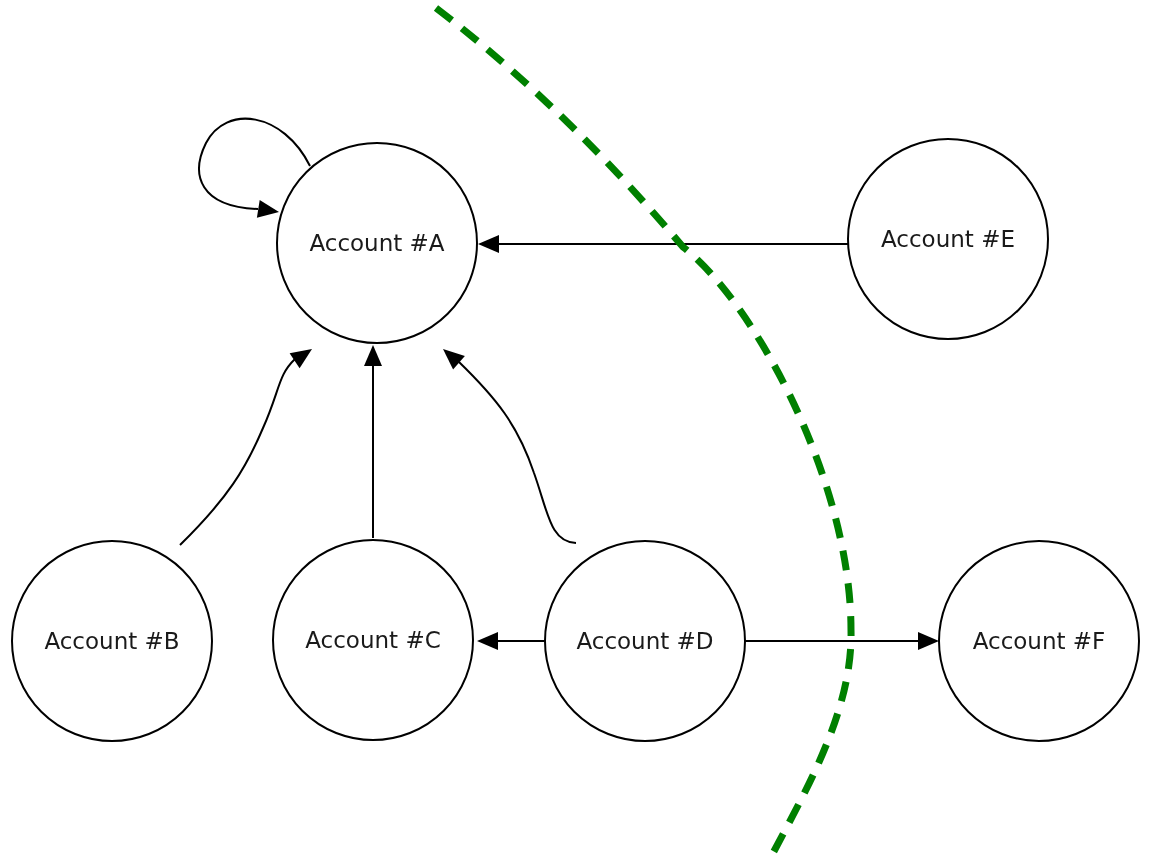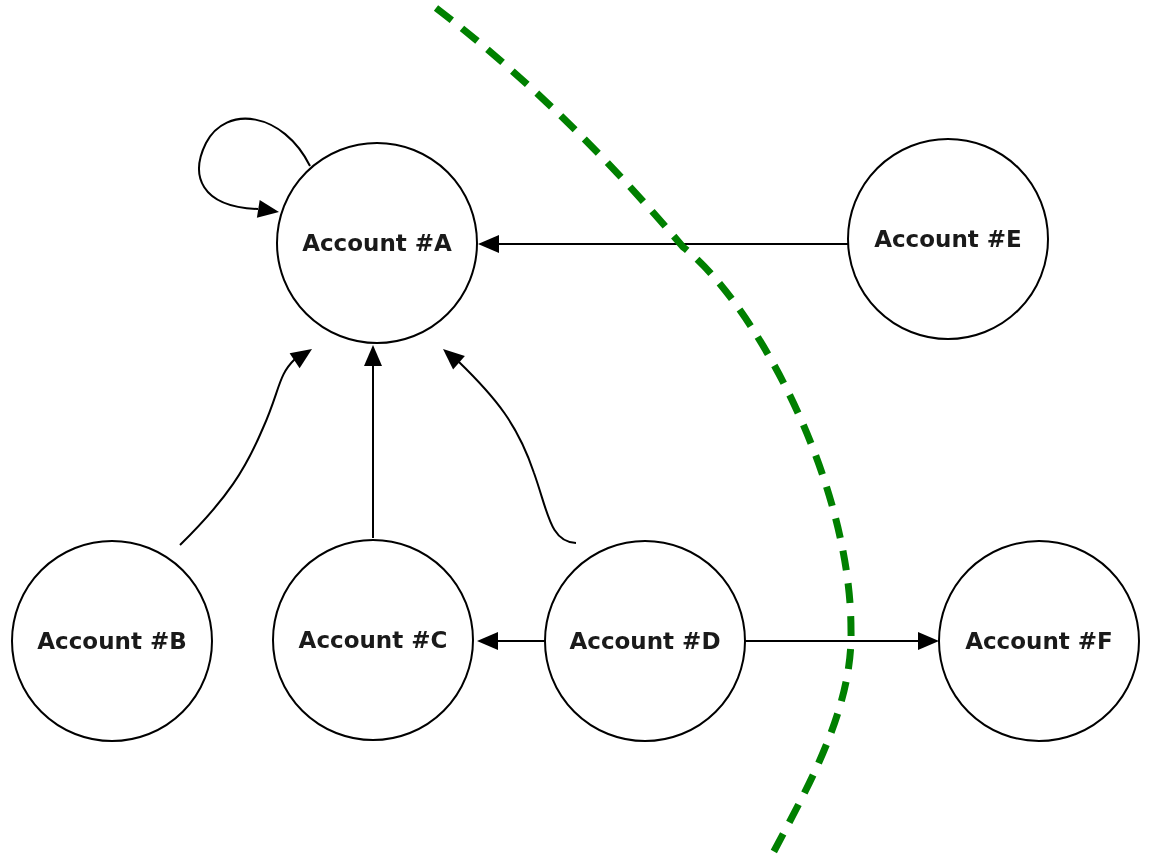--- a/index.html
+++ b/index.html
@@ -8,21 +8,20 @@
     width: 1160px;
     height: 864px;
     background: #ffffff;
     overflow: hidden;
     font-family: "DejaVu Sans", sans-serif;
   }
   .canvas-wrap {
     width: 1140px;
     height: 864px;
     position: relative;
-    font-weight: bold;
   }
   svg {
     display: block;
   }
   .node-circle {
     fill: #ffffff;
     stroke: #000000;
     stroke-width: 2;
   }
   .node-label {

